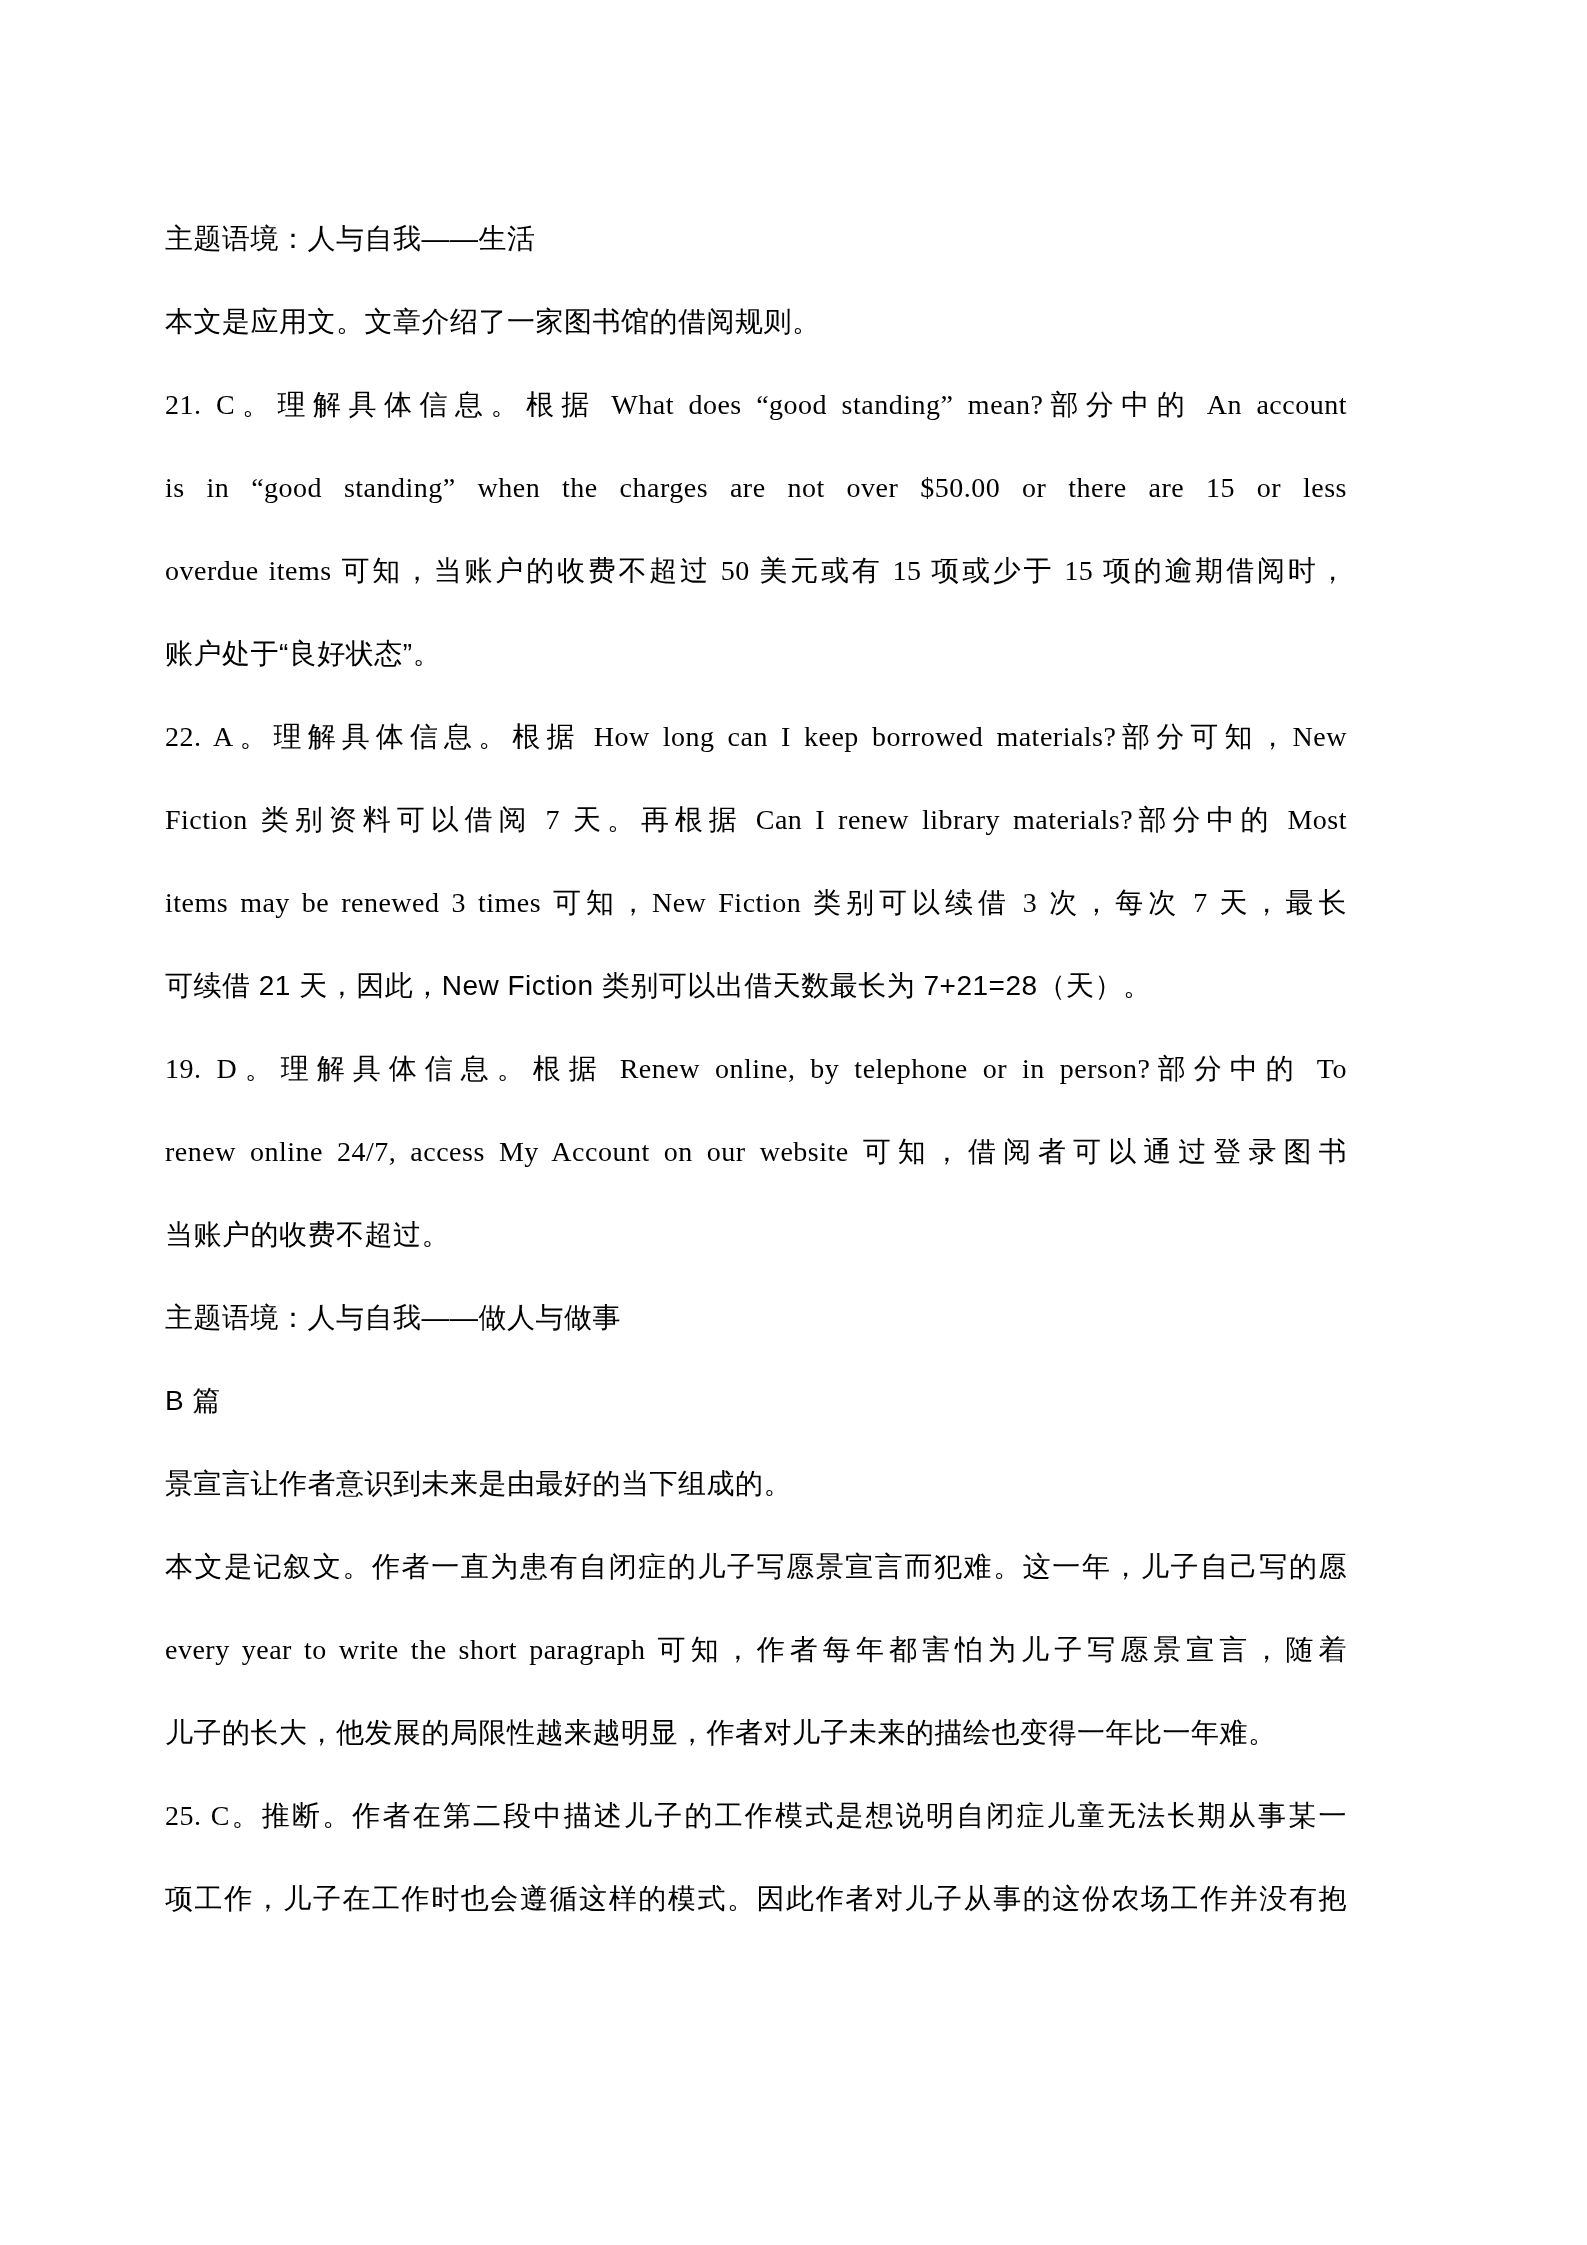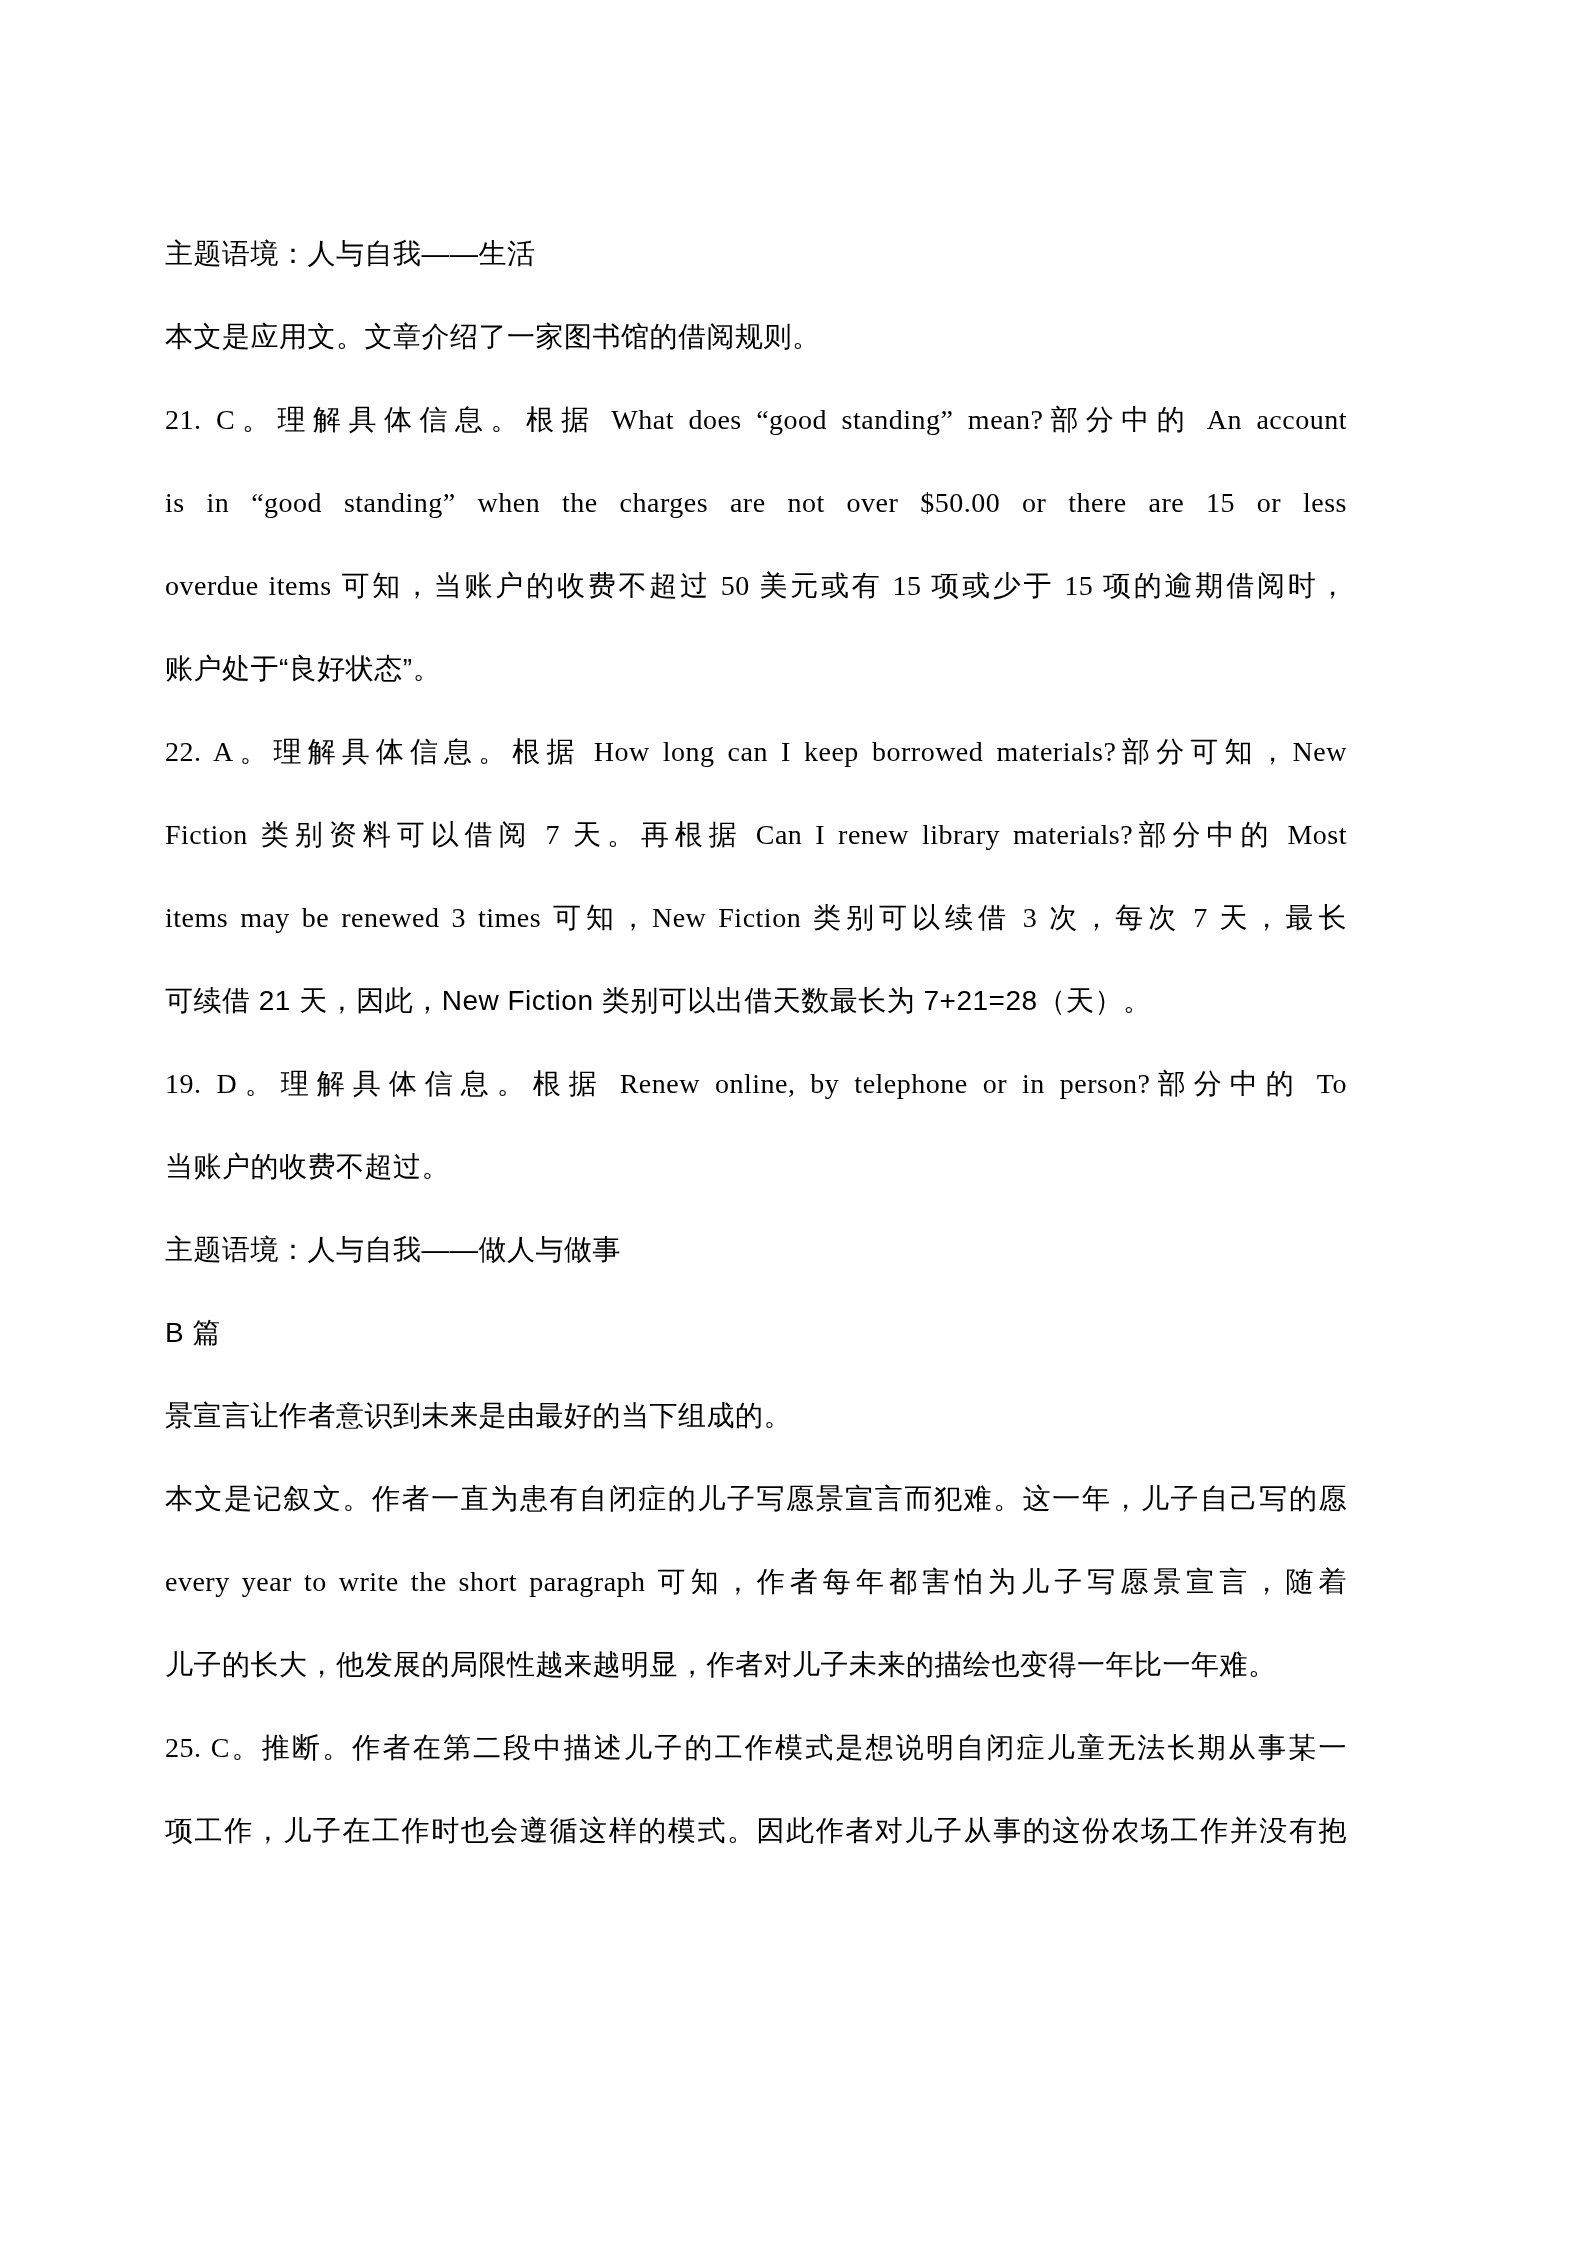--- a/index.html
+++ b/index.html
@@ -16,21 +16,21 @@
   }
   .page {
     position: relative;
     width: 1587px;
     height: 2245px;
     background: #ffffff;
   }
   .content {
     position: absolute;
     left: 165px;
-    top: 212px;
+    top: 197px;
     width: 1182px;
   }
   .line {
     height: 83px;
     line-height: 83px;
     font-size: 28px;
     letter-spacing: 0.5px;
     white-space: nowrap;
     text-align: left;
     color: #000000;
@@ -52,20 +52,21 @@
       <div class="line">本文是应用文。文章介绍了一家图书馆的借阅规则。</div>
       <div class="line justify">21. C。理解具体信息。根据 What does “good standing” mean?部分中的 An account</div>
       <div class="line justify">is in “good standing” when the charges are not over $50.00 or there are 15 or less</div>
       <div class="line justify">overdue items 可知，当账户的收费不超过 50 美元或有 15 项或少于 15 项的逾期借阅时，</div>
       <div class="line">账户处于“良好状态”。</div>
       <div class="line justify">22. A。理解具体信息。根据 How long can I keep borrowed materials?部分可知，New</div>
       <div class="line justify">Fiction 类别资料可以借阅 7 天。再根据 Can I renew library materials?部分中的 Most</div>
       <div class="line justify">items may be renewed 3 times 可知，New Fiction 类别可以续借 3 次，每次 7 天，最长</div>
       <div class="line">可续借 21 天，因此，New Fiction 类别可以出借天数最长为 7+21=28（天）。</div>
       <div class="line justify">19. D。理解具体信息。根据 Renew online, by telephone or in person?部分中的 To</div>
+      <div class="line justify">renew online 24/7, access My Account on our website 可知，借阅者可以通过登录图书</div>
       <div class="line">当账户的收费不超过。</div>
       <div class="line">主题语境：人与自我——做人与做事</div>
       <div class="line">B 篇</div>
       <div class="line">景宣言让作者意识到未来是由最好的当下组成的。</div>
       <div class="line justify">本文是记叙文。作者一直为患有自闭症的儿子写愿景宣言而犯难。这一年，儿子自己写的愿</div>
       <div class="line justify">every year to write the short paragraph 可知，作者每年都害怕为儿子写愿景宣言，随着</div>
       <div class="line">儿子的长大，他发展的局限性越来越明显，作者对儿子未来的描绘也变得一年比一年难。</div>
       <div class="line justify">25. C。推断。作者在第二段中描述儿子的工作模式是想说明自闭症儿童无法长期从事某一</div>
       <div class="line justify">项工作，儿子在工作时也会遵循这样的模式。因此作者对儿子从事的这份农场工作并没有抱</div>
     </div>

